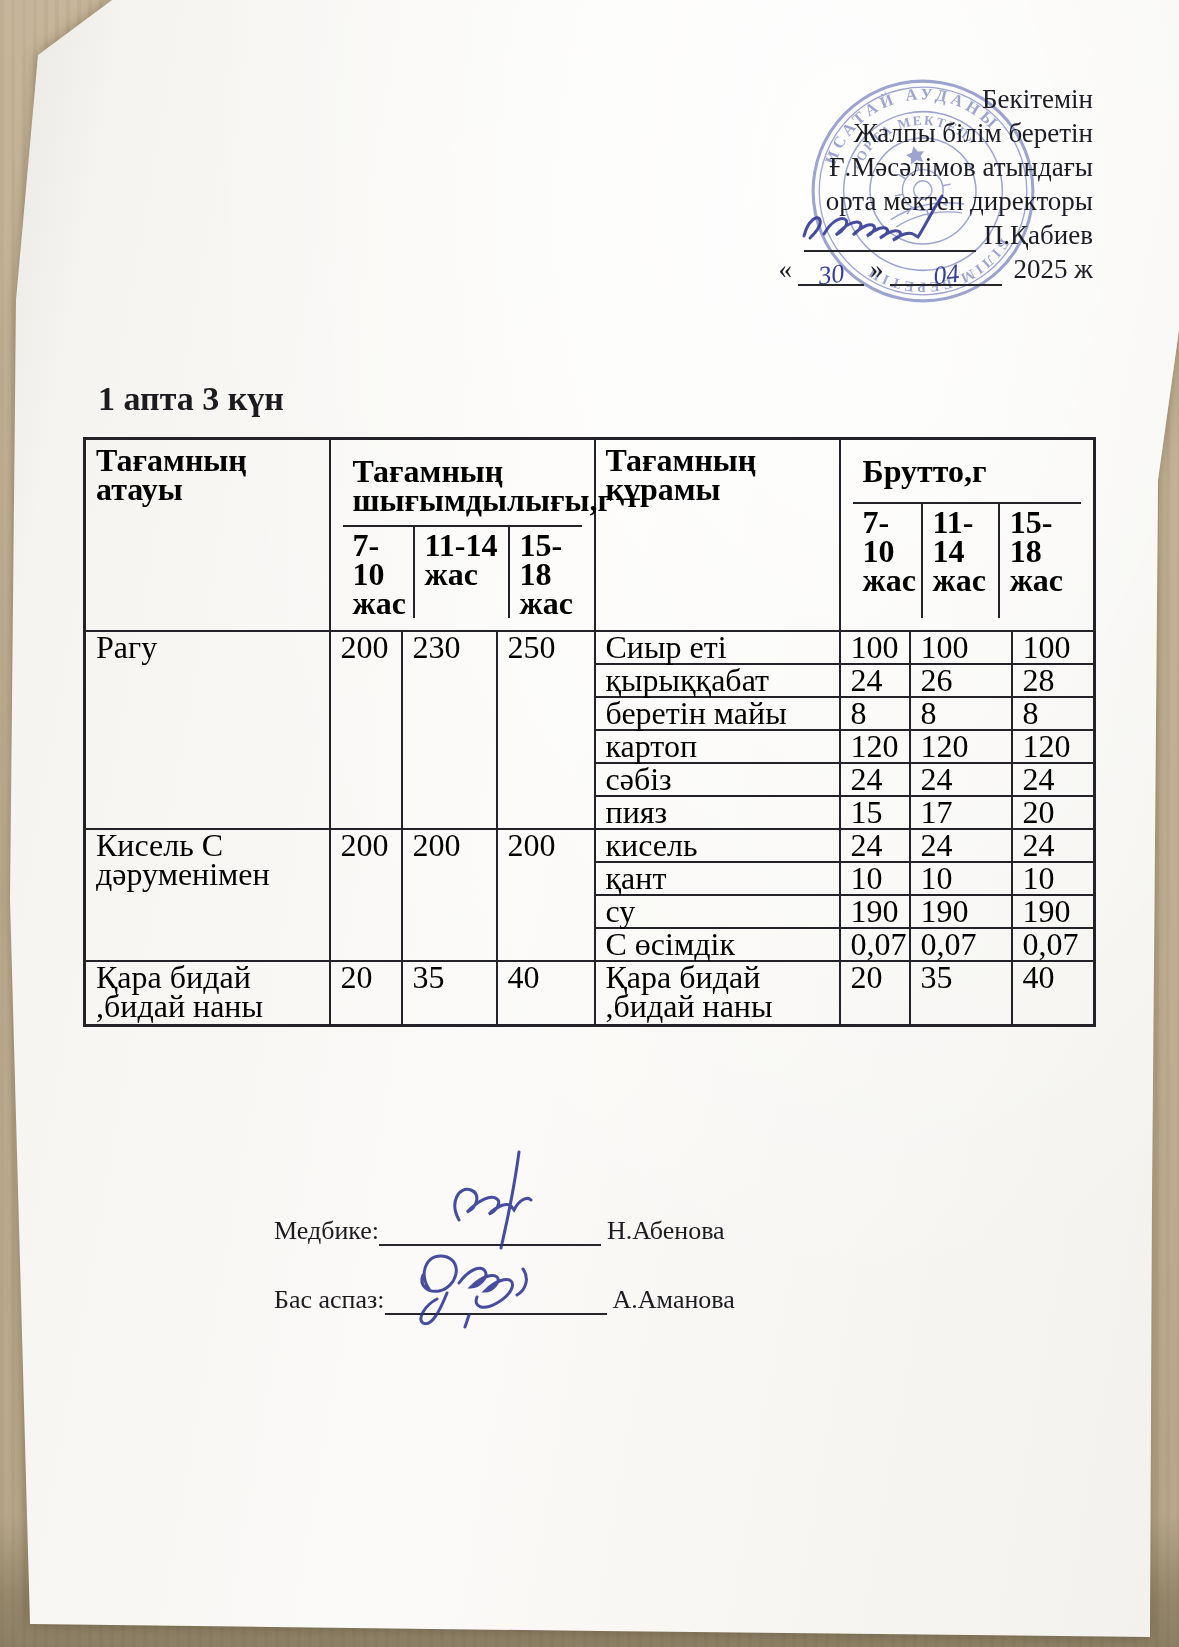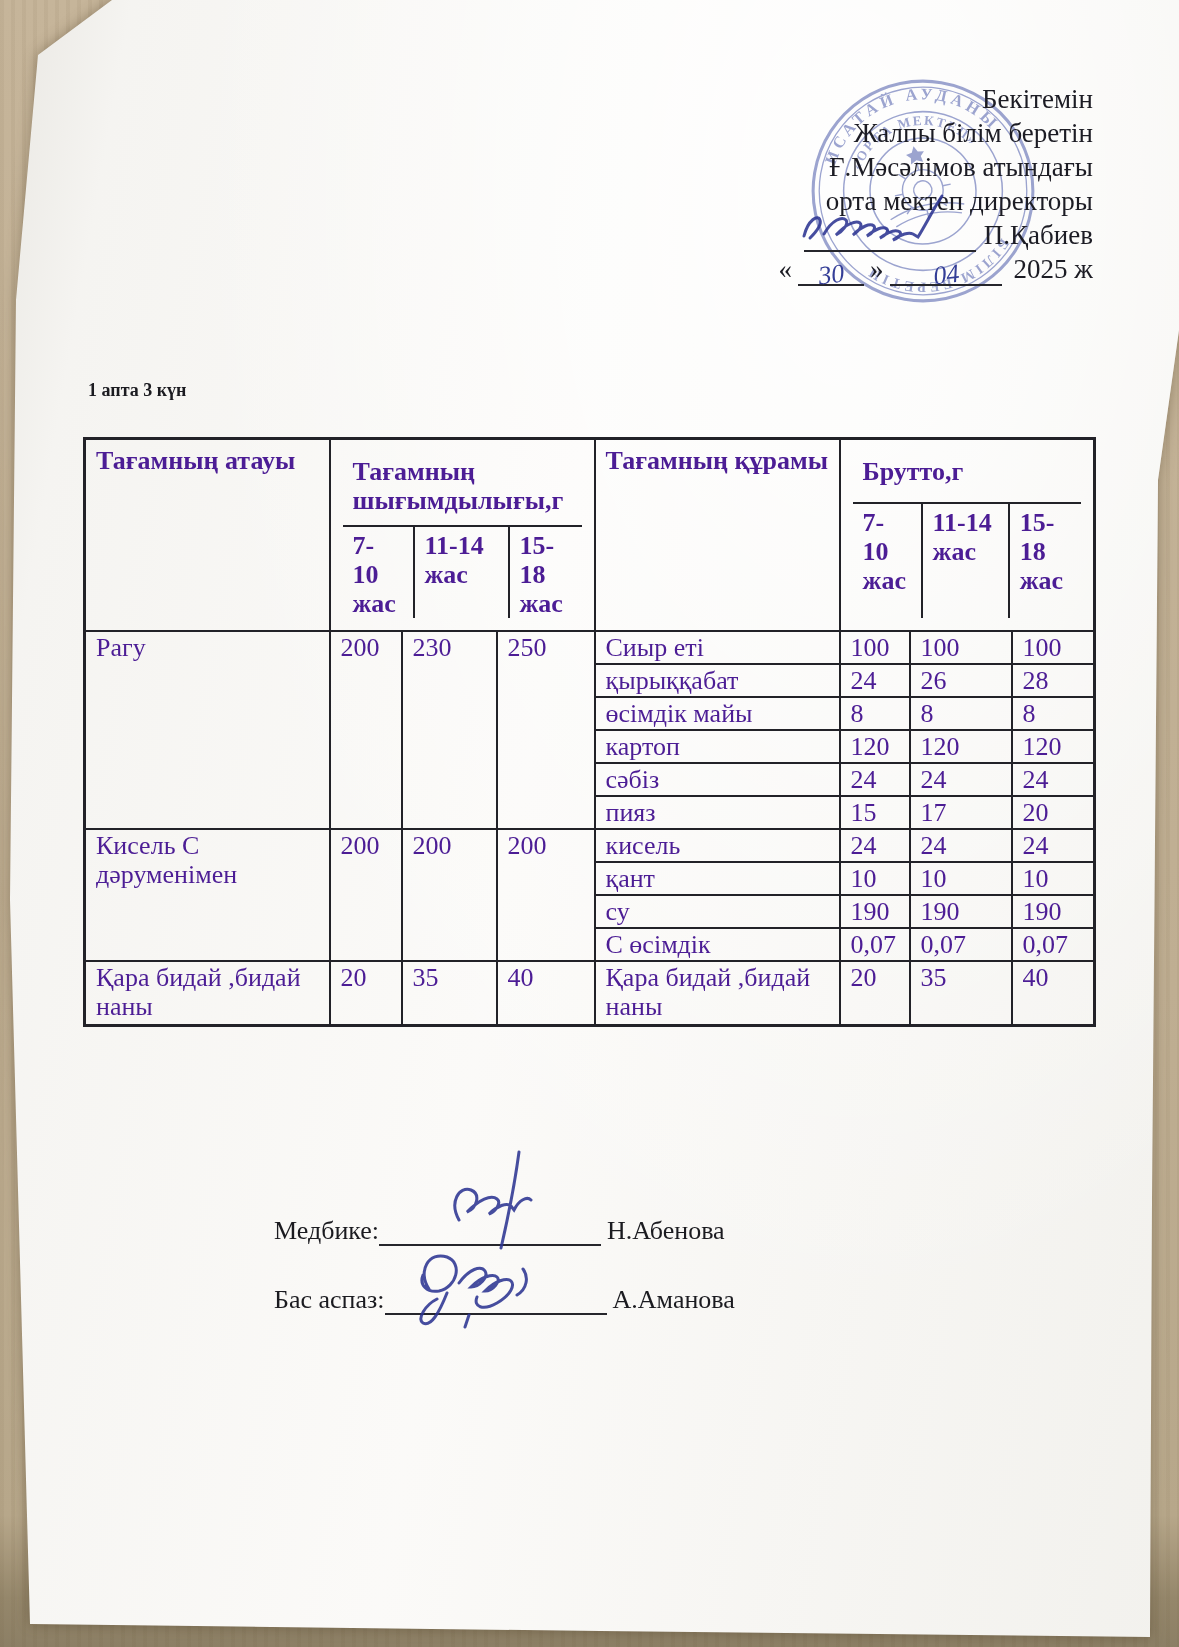--- a/index.html
+++ b/index.html
@@ -36,27 +36,27 @@
     font-size:27px;line-height:34px;white-space:nowrap;color:#1c1c24;
   }
   .u-line{display:inline-block;width:172px;height:30px;border-bottom:2px solid #26262c;position:relative;margin-right:8px;vertical-align:bottom;}
   .u-line svg{position:absolute;left:-8px;top:-28px;overflow:visible;}
   .date-row .blank{display:inline-block;border-bottom:2px solid #26262c;height:30px;text-align:center;vertical-align:bottom;}
   .blank.b1{width:66px;margin:0 6px;}
   .blank.b2{width:112px;margin:0 12px 0 6px;}
   .hand{display:inline-block;font-style:italic;color:#343e97;font-size:26px;transform:rotate(-7deg) translateY(3px);}
 
   
-  .doc-title{position:absolute;left:88px;top:380px;font-weight:bold;font-size:18px;}
+  .doc-title{position:absolute;left:98px;top:380px;font-weight:bold;font-size:34px;}
 
   
   table.menu{
     position:absolute;left:83px;top:437px;width:1010px;
     border-collapse:collapse;table-layout:fixed;
-    font-size:26px;line-height:29px;color:#4c1d95;
+    font-size:32px;line-height:29px;color:#000000;
   }
   table.menu th,table.menu td{border:2px solid #222228;padding:1px 8px 1px 10px;text-align:left;vertical-align:top;font-weight:normal;}
   table.menu{border:3px solid #222228;}
   table.menu th{font-weight:bold;padding:6px 8px 2px 10px;}
   th.group{padding:12px !important;}
   .hrow th{height:166px;}
   .g-wrap{display:flex;flex-direction:column;height:166px;}
   .g-title{border-bottom:2px solid #222228;padding:5px 8px 2px 10px;}
   .g-title.tall{height:78px;}
   .g-title.short{height:43px;}
@@ -193,21 +193,21 @@
         <td>100</td>
         <td>100</td>
       </tr>
       <tr class="ing">
         <td>қырыққабат</td>
         <td>24</td>
         <td>26</td>
         <td>28</td>
       </tr>
       <tr class="ing">
-        <td>өсімдік майы</td>
+        <td>беретін майы</td>
         <td>8</td>
         <td>8</td>
         <td>8</td>
       </tr>
       <tr class="ing">
         <td>картоп</td>
         <td>120</td>
         <td>120</td>
         <td>120</td>
       </tr>

